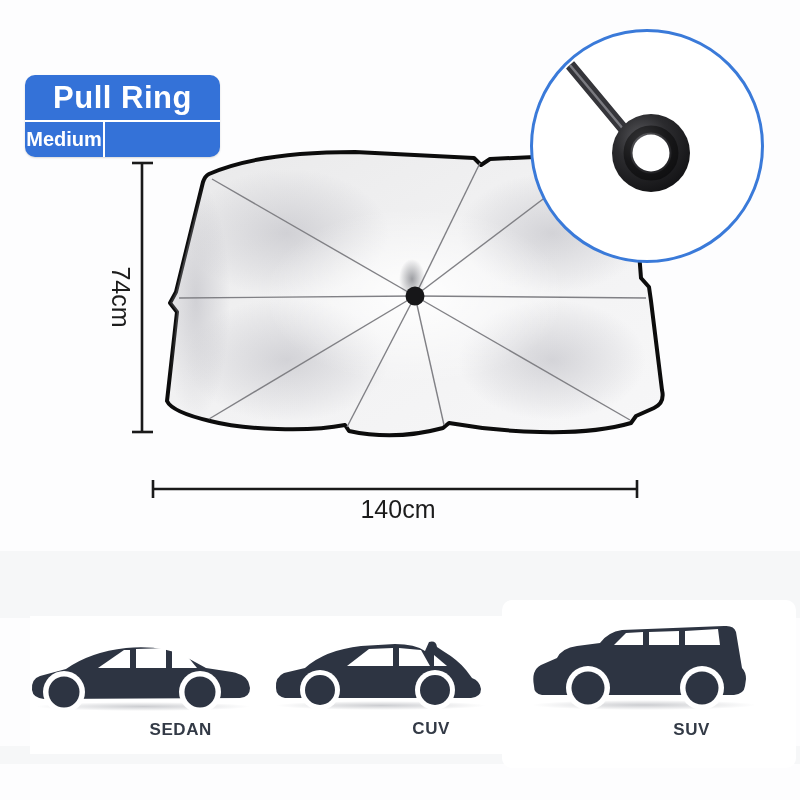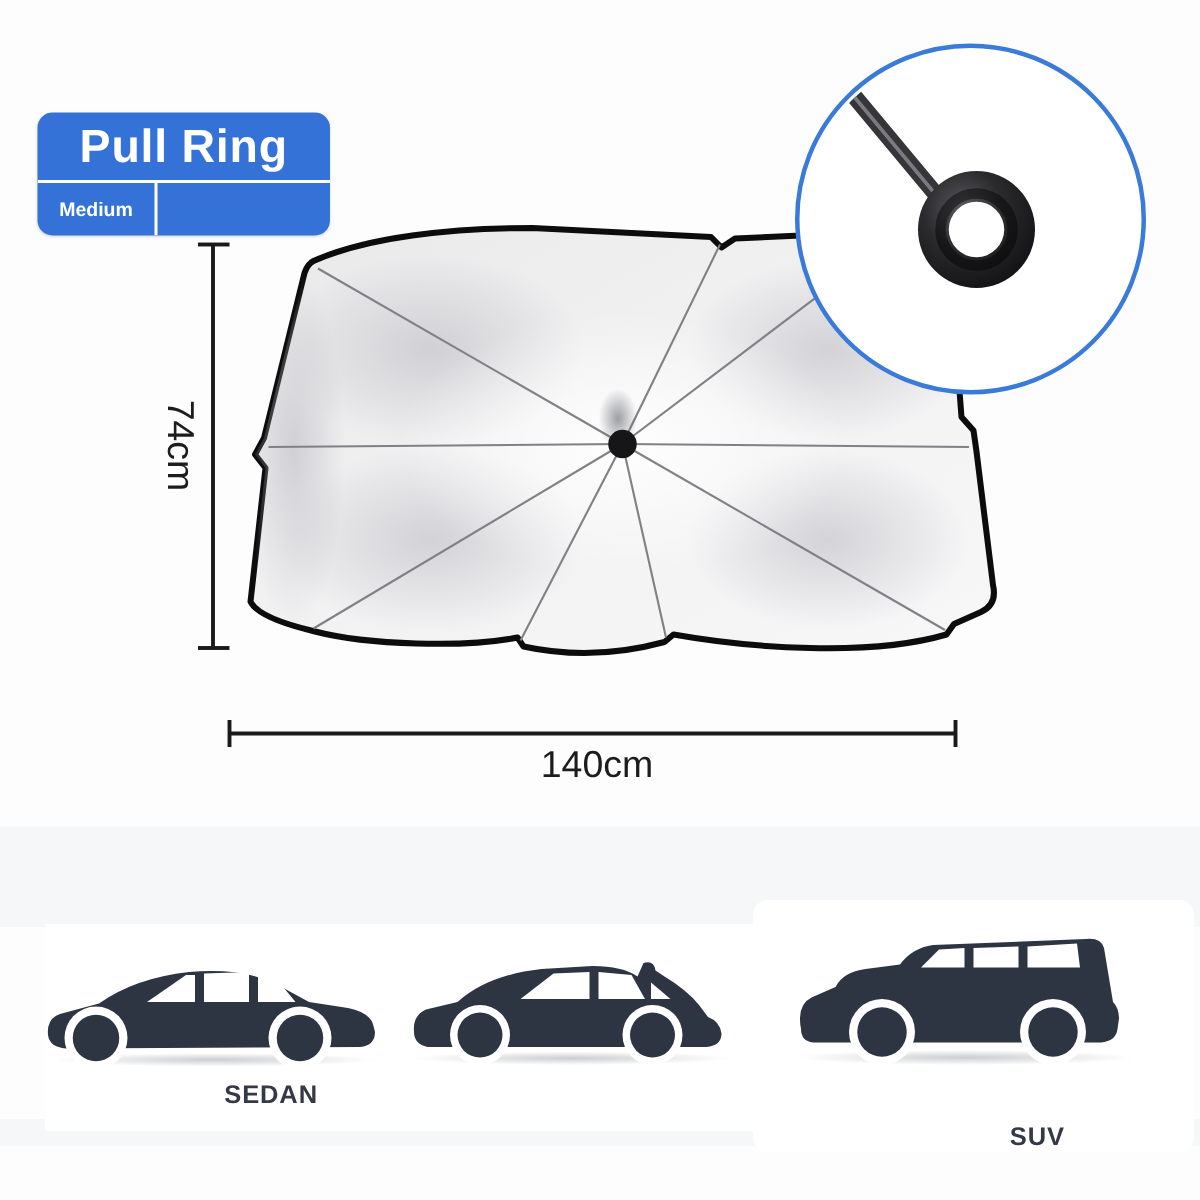--- a/index.html
+++ b/index.html
@@ -13,21 +13,21 @@
     background:#3472d8;border-radius:10px;color:#fff;overflow:hidden;
     box-shadow:0 1px 2px rgba(0,0,0,.15);
     margin-top:47px;
   }
   .badge-title{
     height:45px;line-height:46px;text-align:center;
     font-size:31px;font-weight:700;letter-spacing:.5px;
     border-bottom:2px solid #fff;
   }
   .badge-row{display:flex;height:35px;}
-  .badge-cell{line-height:35px;text-align:center;font-size:13px;font-weight:600;}
+  .badge-cell{line-height:35px;text-align:center;font-size:20px;font-weight:600;}
   .badge-cell.size{width:78px;border-right:2px solid #fff;}
   .badge-cell.weight{flex:1;}
   
   .inset{
     position:absolute;left:530px;top:29px;width:234px;height:234px;z-index:5;
     background:#fff;border:3px solid #3a7ad9;border-radius:50%;box-sizing:border-box;
   }
   .inset svg{position:absolute;left:0;top:0;}
   
   .umbrella-layer{position:absolute;left:0;top:0;z-index:2;}
@@ -190,33 +190,34 @@
     <g fill="#ffffff">
       <path d="M74,38 L96,21 L120,20 L120,38 Z"></path>
       <path d="M126,20 L126,38 L157,38 L148,22 Z"></path>
       <path d="M161,27 L174,38 L161,38 Z"></path>
       <circle cx="47" cy="62" r="20"></circle>
       <circle cx="162" cy="62" r="20"></circle>
     </g>
     <circle cx="47" cy="62" r="15" fill="#2d3442"></circle>
     <circle cx="162" cy="62" r="15" fill="#2d3442"></circle>
   </svg>
+  <div class="car-label" style="left:310px;top:719px;">CUV</div>
 
   <div class="car-shadow" style="left:532px;top:700px;width:224px;height:10px;"></div>
   <svg class="car" style="left:528px;top:614px;" width="230" height="96" viewBox="0 0 230 96">
     <g fill="#2d3442">
       <path d="M6,72 Q3,56 13,51 L29,44 Q34,34 49,32 L72,29 Q80,18 94,16
                L196,12 Q206,11 208,18 L214,54 Q218,58 218,65 L217,72
                Q216,80 206,81 L14,81 Q6,80 6,72 Z"></path>
     </g>
     <g fill="#ffffff">
       <path d="M86,31 L98,19 L115,18 L115,31 Z"></path>
       <path d="M121,18 L151,17 L151,31 L121,31 Z"></path>
       <path d="M157,17 L190,15 L192,31 L157,31 Z"></path>
       <circle cx="60" cy="74" r="22"></circle>
       <circle cx="174" cy="74" r="22"></circle>
     </g>
     <circle cx="60" cy="74" r="16.5" fill="#2d3442"></circle>
     <circle cx="174" cy="74" r="16.5" fill="#2d3442"></circle>
   </svg>
-  <div class="car-label" style="left:570px;top:748px;">SUV</div>
+  <div class="car-label" style="left:570px;top:720px;">SUV</div>
 
 </div>
 
 </body></html>

